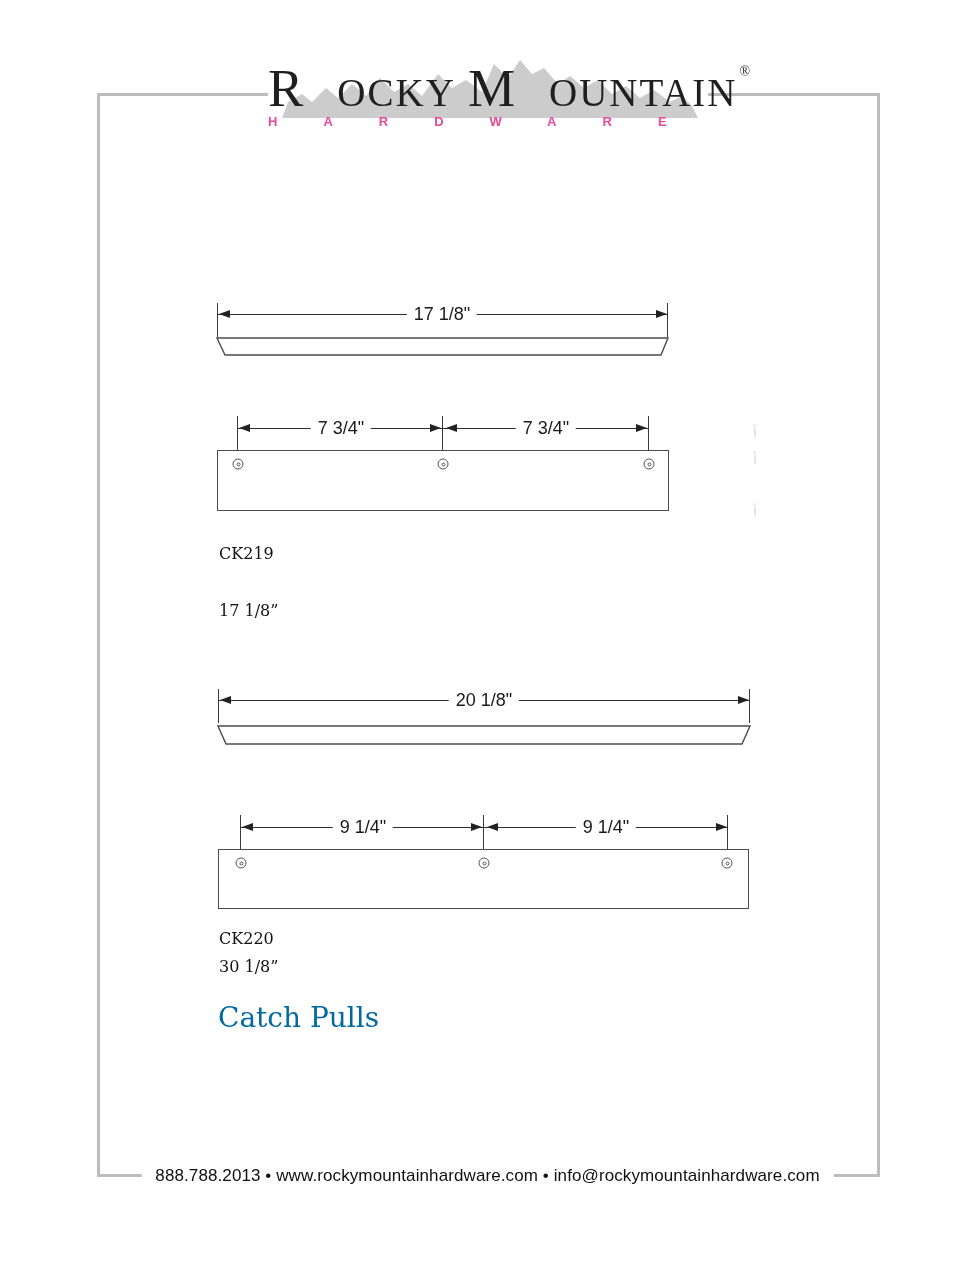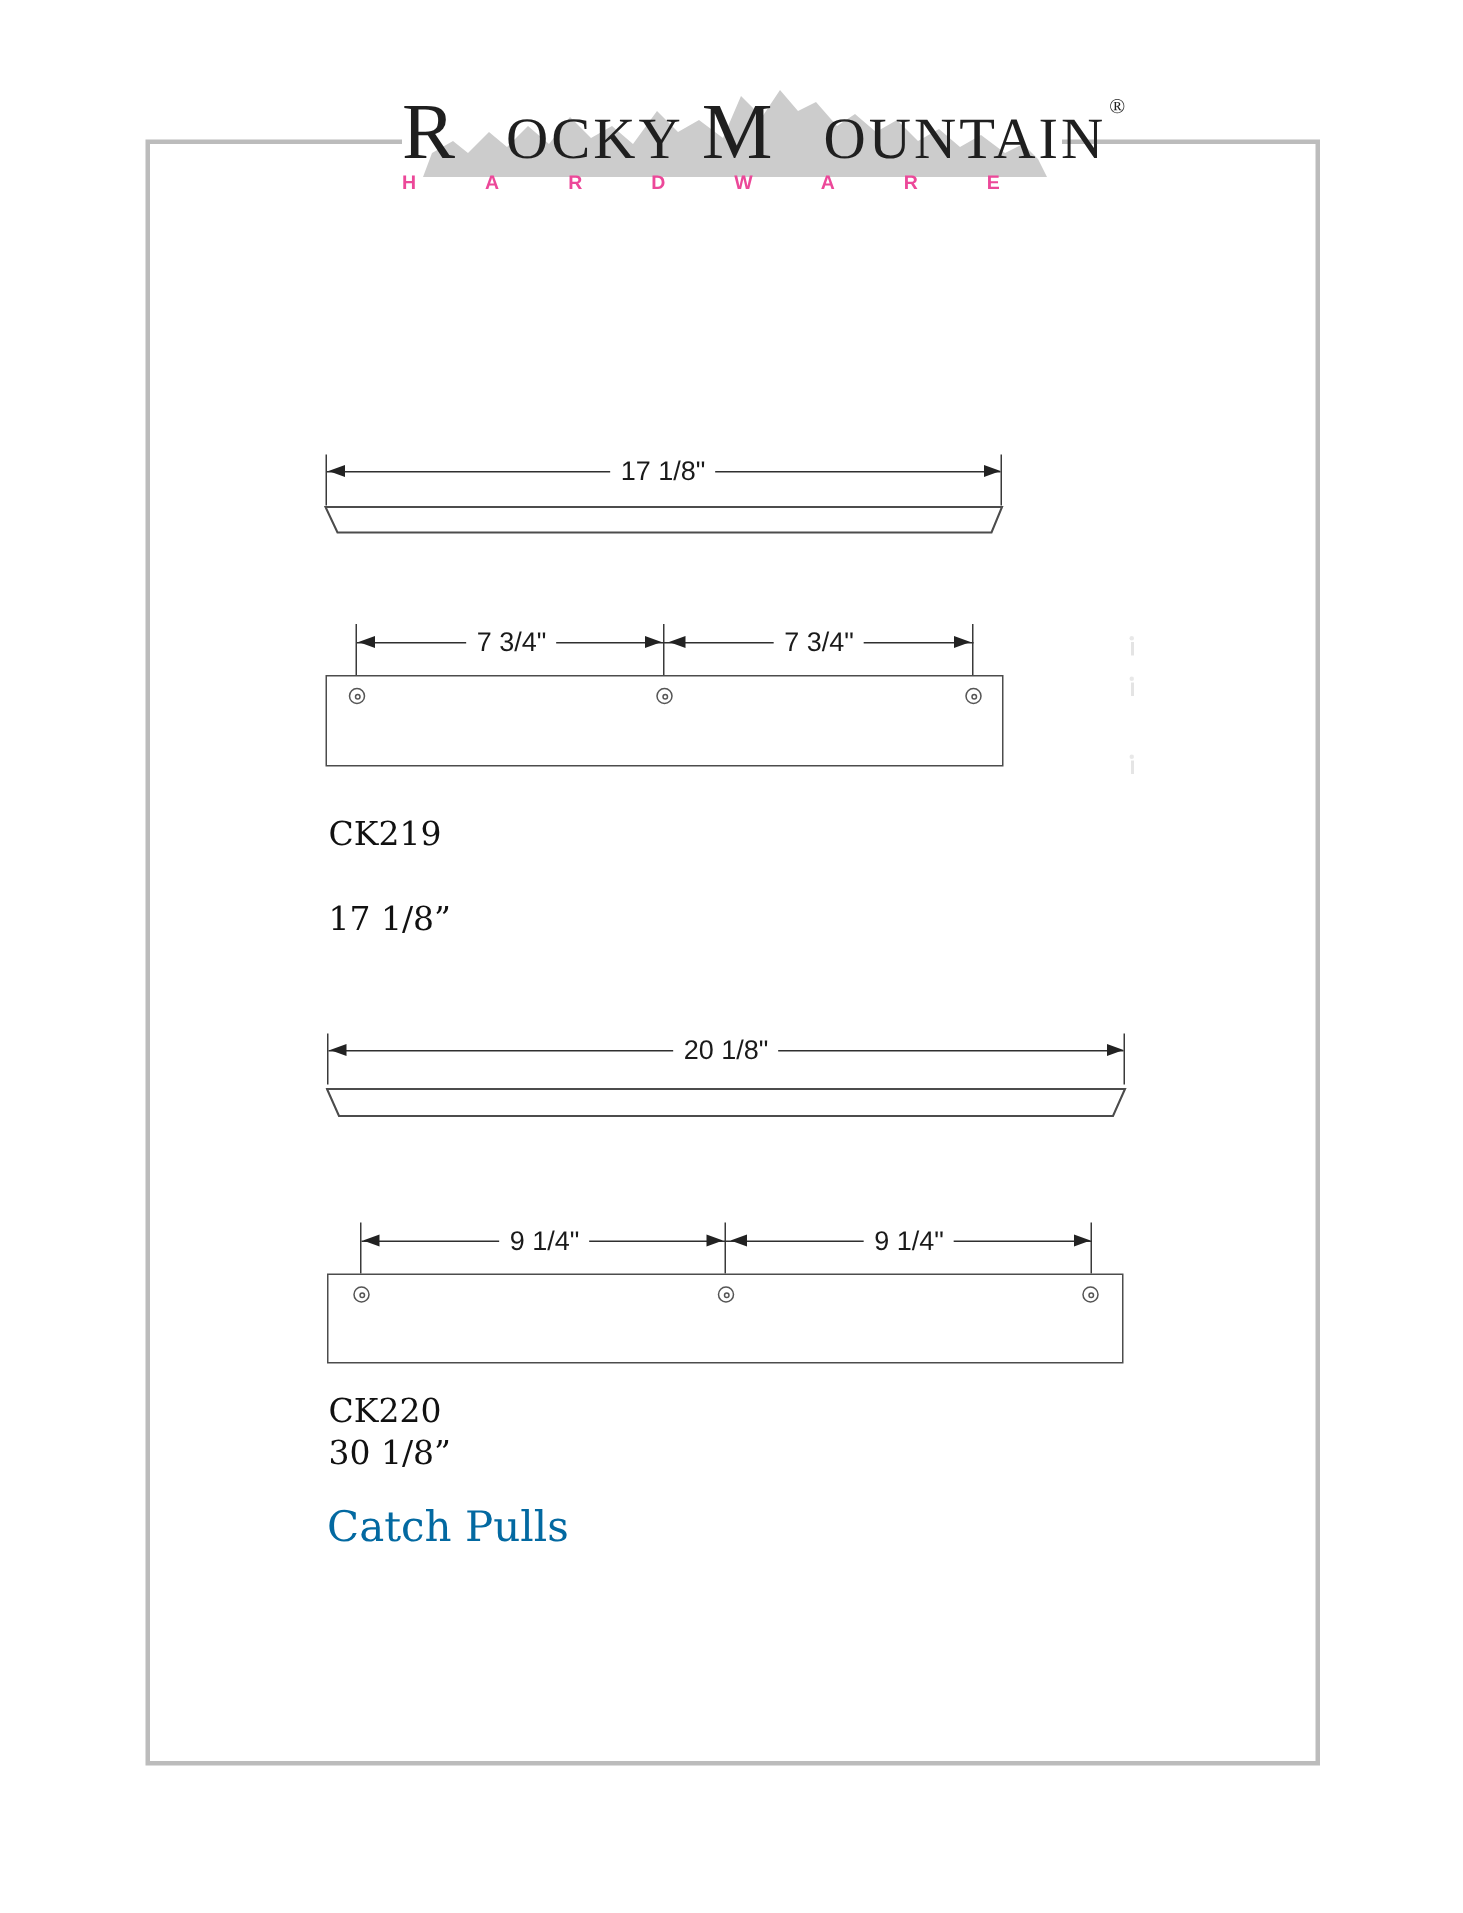--- a/index.html
+++ b/index.html
@@ -46,21 +46,21 @@
   .profile polygon { fill:#ffffff; stroke:#4c4c4c; stroke-width:1.4; }
   .front-view { position:absolute; border:1.5px solid #4c4c4c; background:#ffffff; box-sizing:border-box; }
   .hole {
     position:absolute; width:11px; height:11px; border:1.3px solid #555; border-radius:50%;
     transform:translate(-50%,-50%); box-sizing:border-box;
     display:flex; align-items:center; justify-content:center; background:#fff;
   }
   .hole::after { content:""; width:4px; height:4px; border:1px solid #555; border-radius:50%; box-sizing:border-box; }
   
   .model-text {
-    position:absolute; font-family:"DejaVu Serif", serif; font-size:22px;
+    position:absolute; font-family:"DejaVu Serif", serif; font-size:16px;
     color:#111; line-height:1; white-space:nowrap;
   }
   .page-title {
     position:absolute; left:218px; top:1004px; font-family:"DejaVu Serif", serif;
     font-size:28px; color:#0369a1; line-height:1; white-space:nowrap;
   }
   .footer-line {
     position:absolute; left:50%; top:1162px; transform:translateX(-50%);
     background:#ffffff; padding:4px 14px; font-size:17px; color:#101010;
     white-space:nowrap; letter-spacing:0.1px;
@@ -161,14 +161,15 @@
     <div class="hole" style="left:241px; top:863px;"></div>
     <div class="hole" style="left:484px; top:863px;"></div>
     <div class="hole" style="left:727px; top:863px;"></div>
 
     <div class="model-text" style="left:219px; top:931px;">CK220</div>
     <div class="model-text" style="left:219px; top:959px;">30 1/8”</div>
   </div>
 
   <div class="page-title">Catch Pulls</div>
 
+  <div class="footer-line">888.788.2013 • www.rockymountainhardware.com • info@rockymountainhardware.com</div>
 
 </div>
 
 </body></html>

